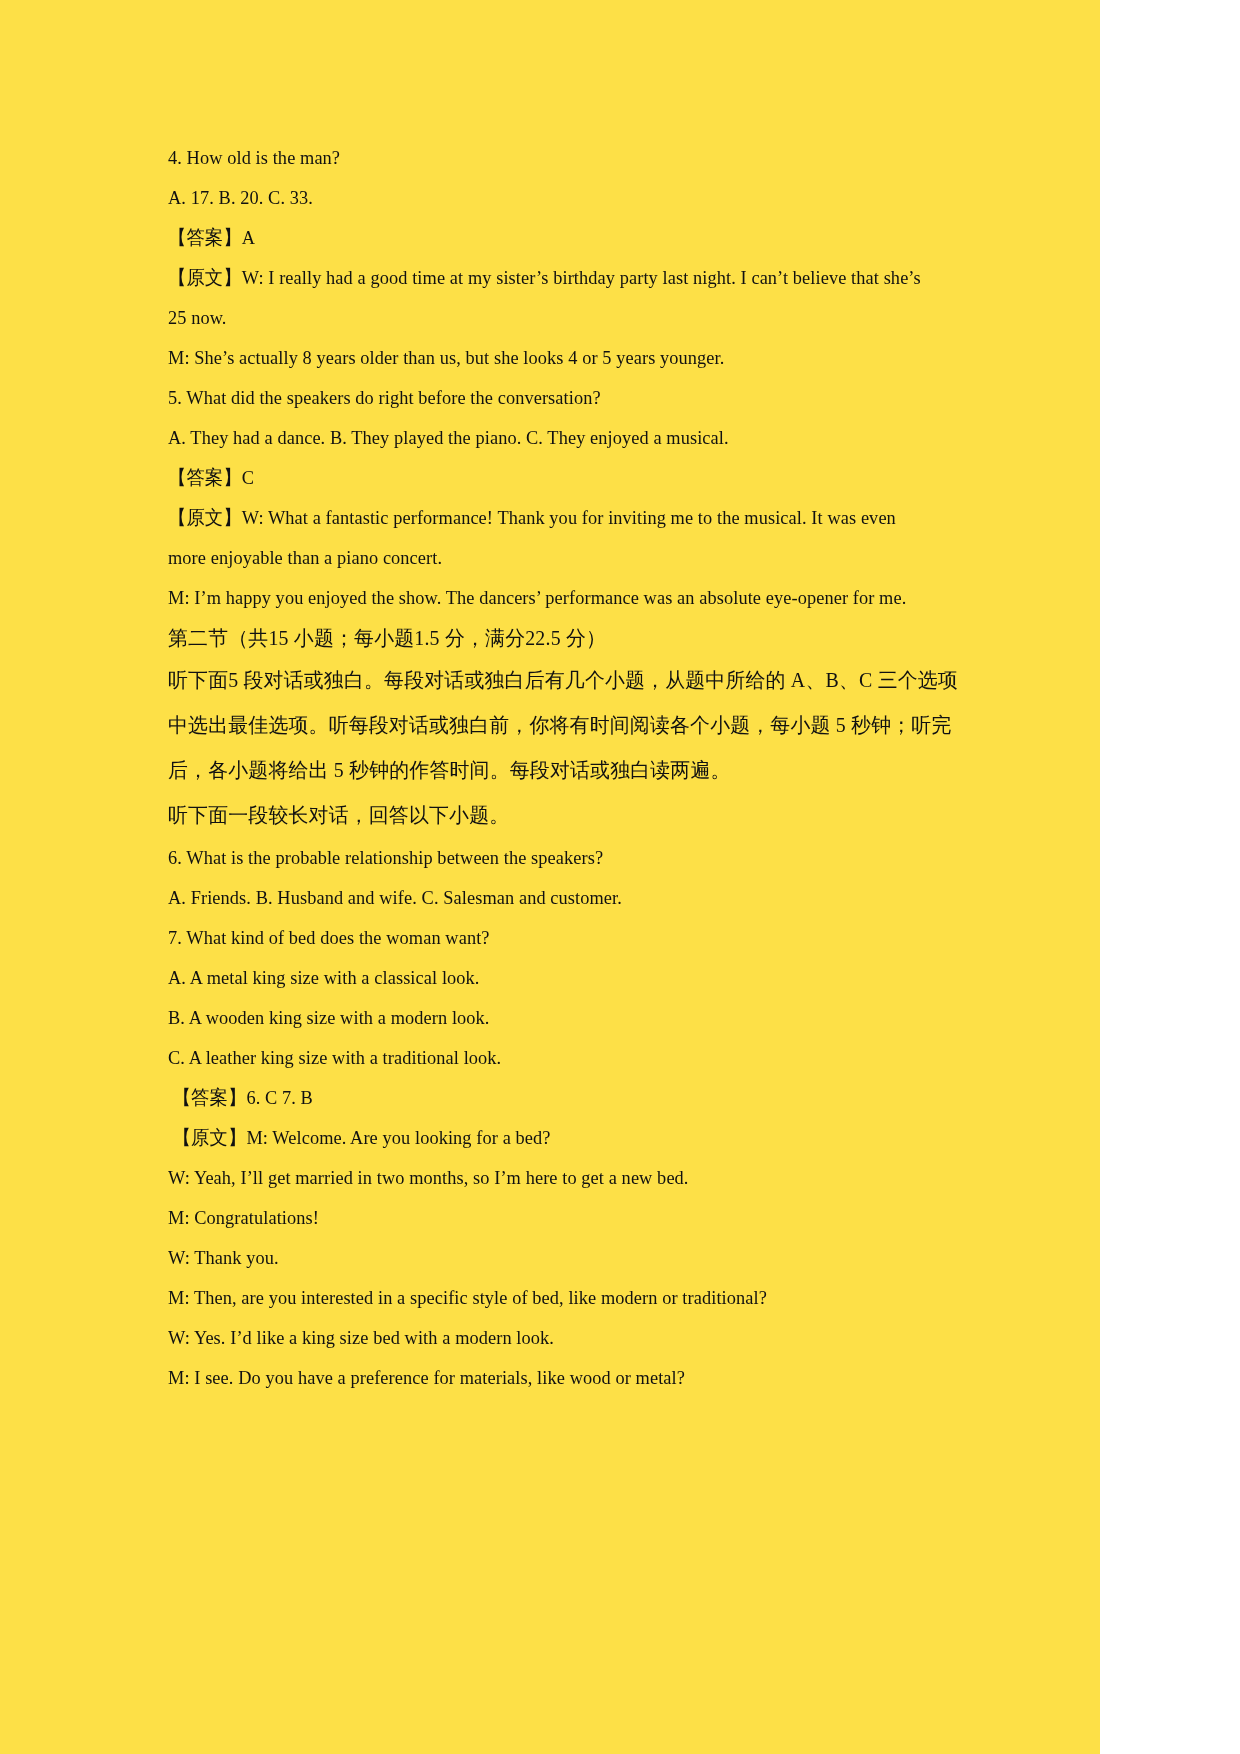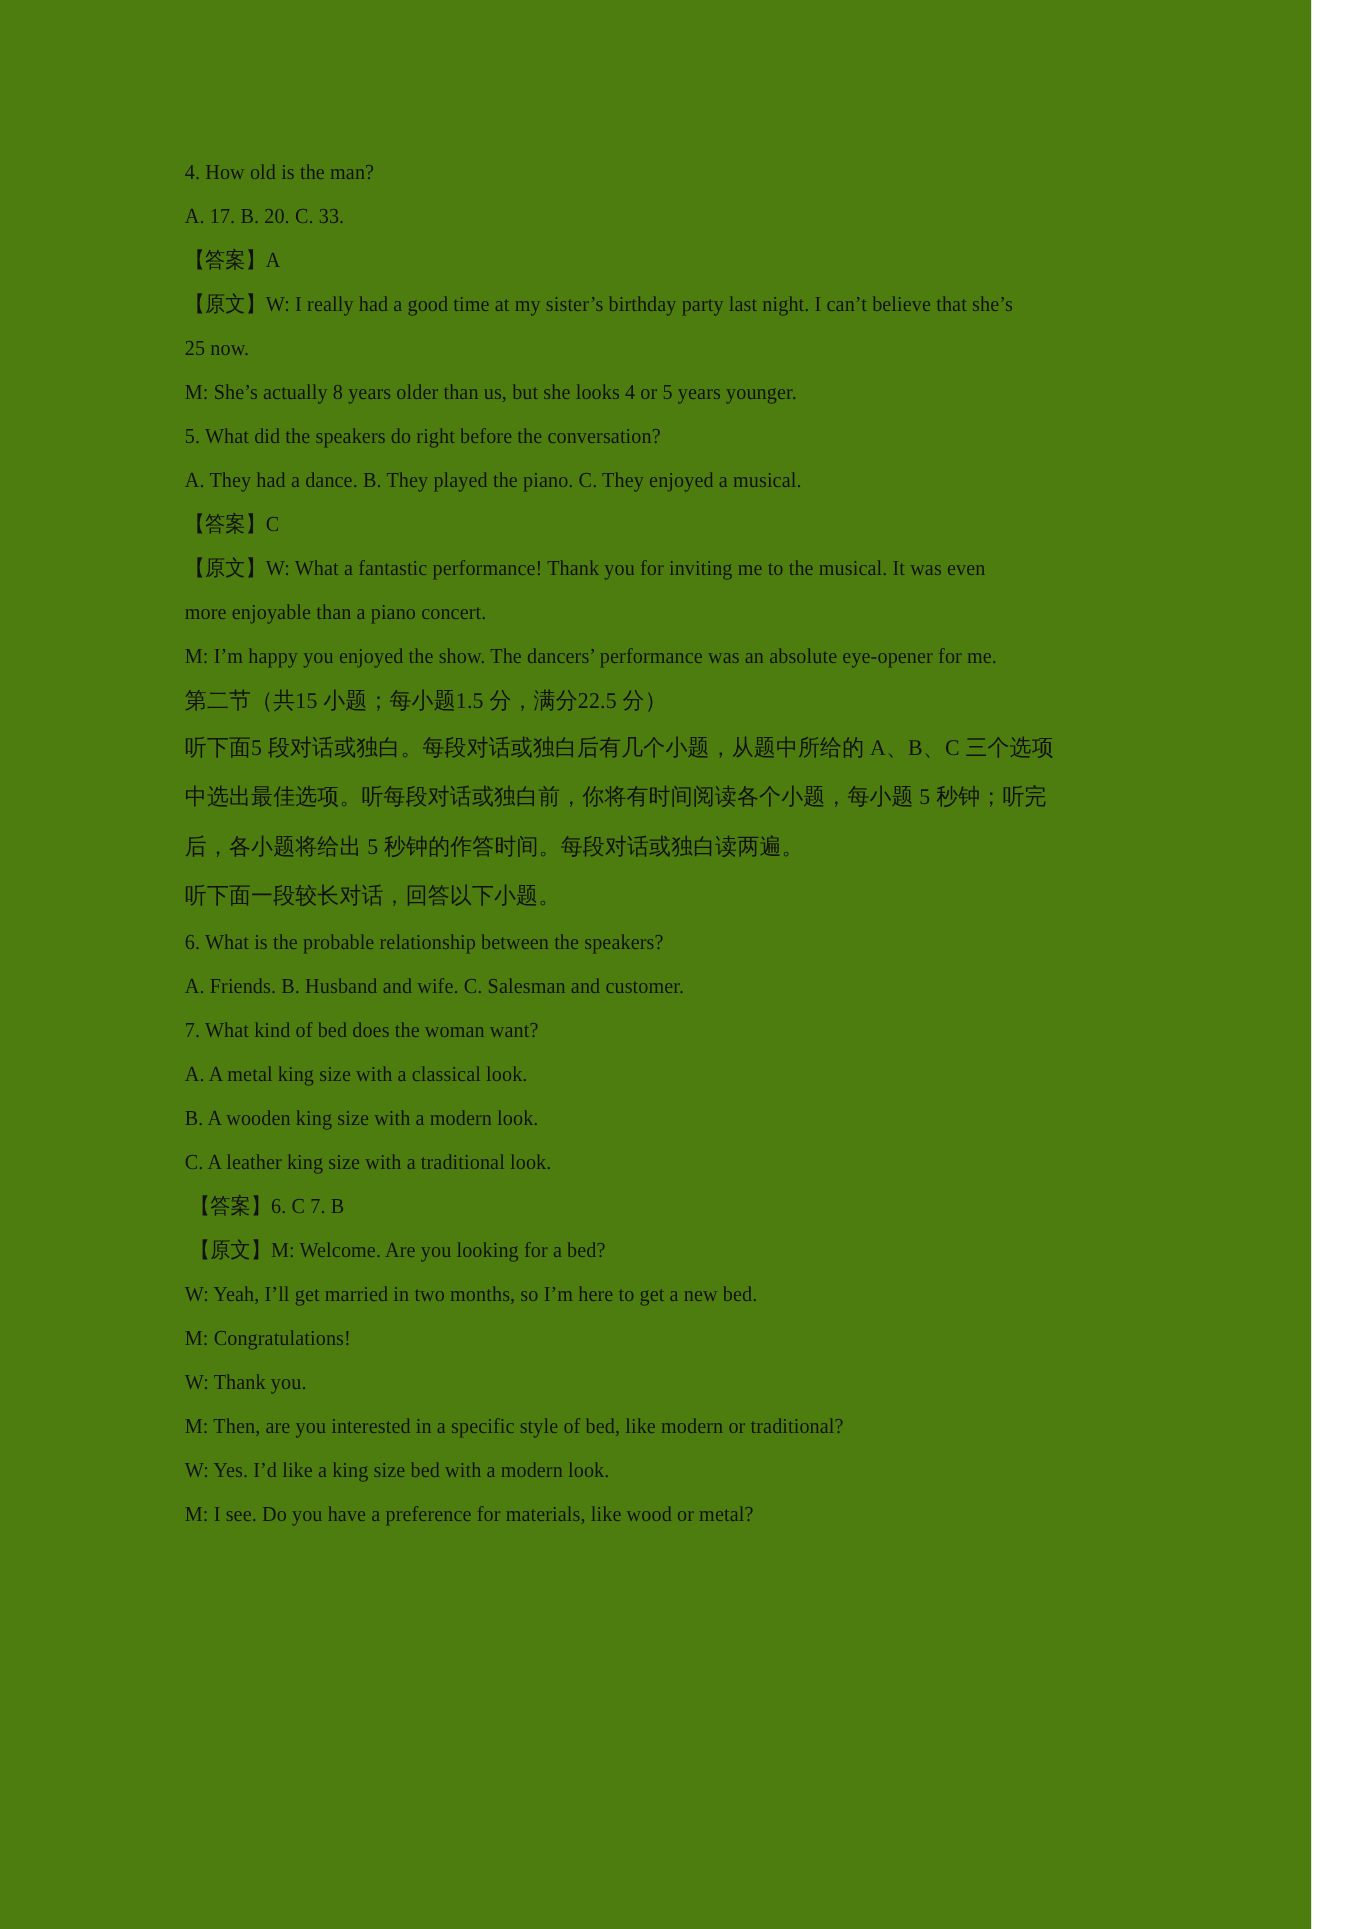--- a/index.html
+++ b/index.html
@@ -12,23 +12,23 @@
     height: 1754px;
     position: relative;
     font-family: "Liberation Serif", "DejaVu Serif", serif;
     color: #000000;
     overflow: hidden;
   }
   .page {
     position: absolute;
     left: 0;
     top: 0;
-    width: 1192px;
+    width: 1100px;
     height: 1754px;
-    background: #4d7c0f;
+    background: #fde047;
   }
   .content {
     position: absolute;
     left: 168px;
     top: 138px;
     width: 906px;
   }
   
   .ln {
     font-size: 19.5px;

